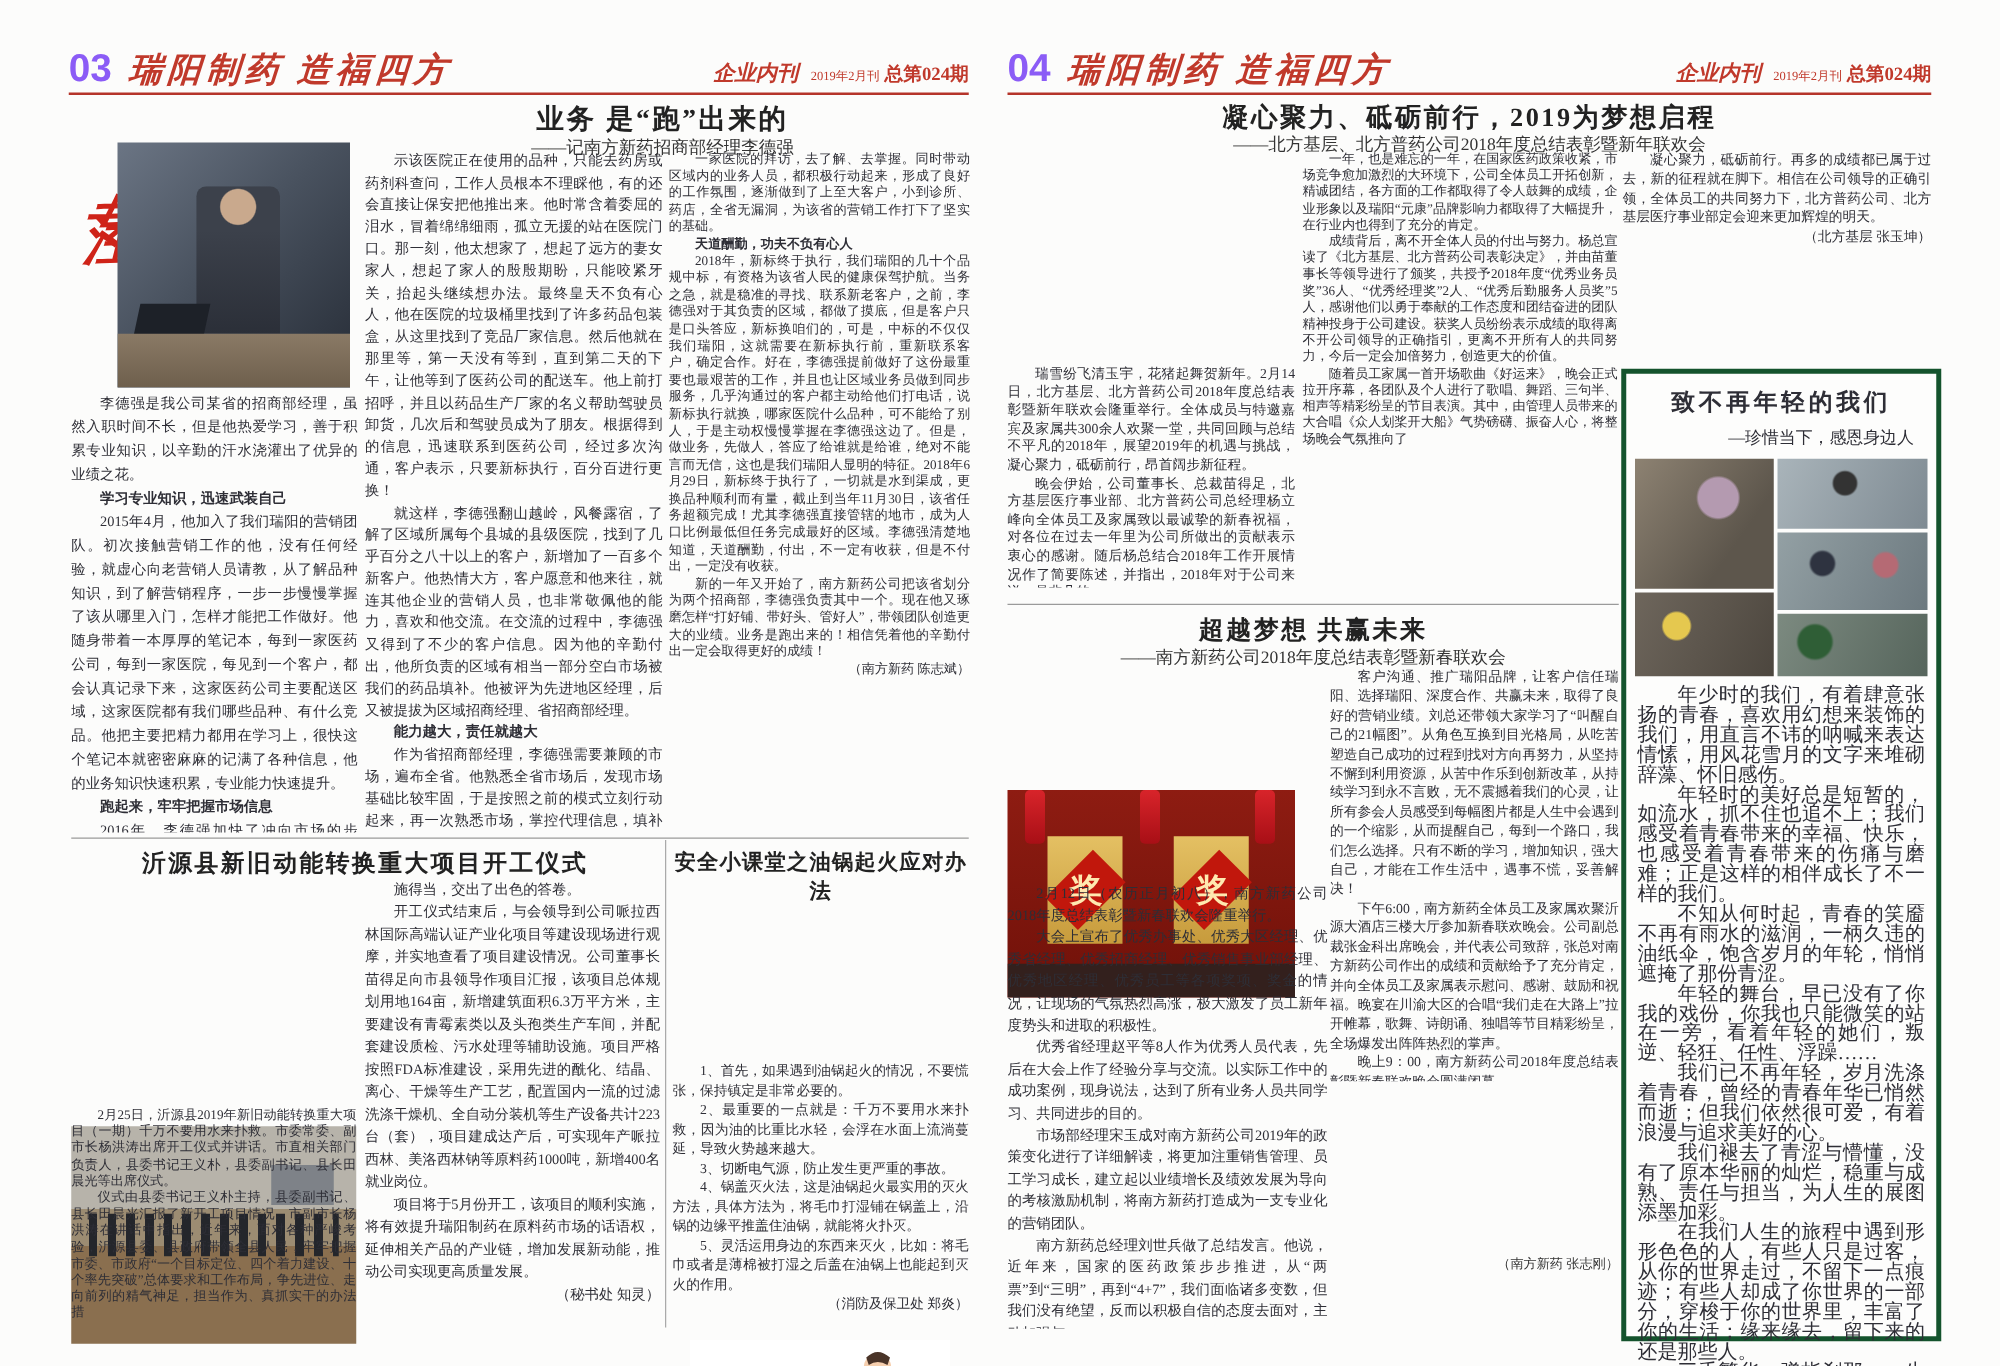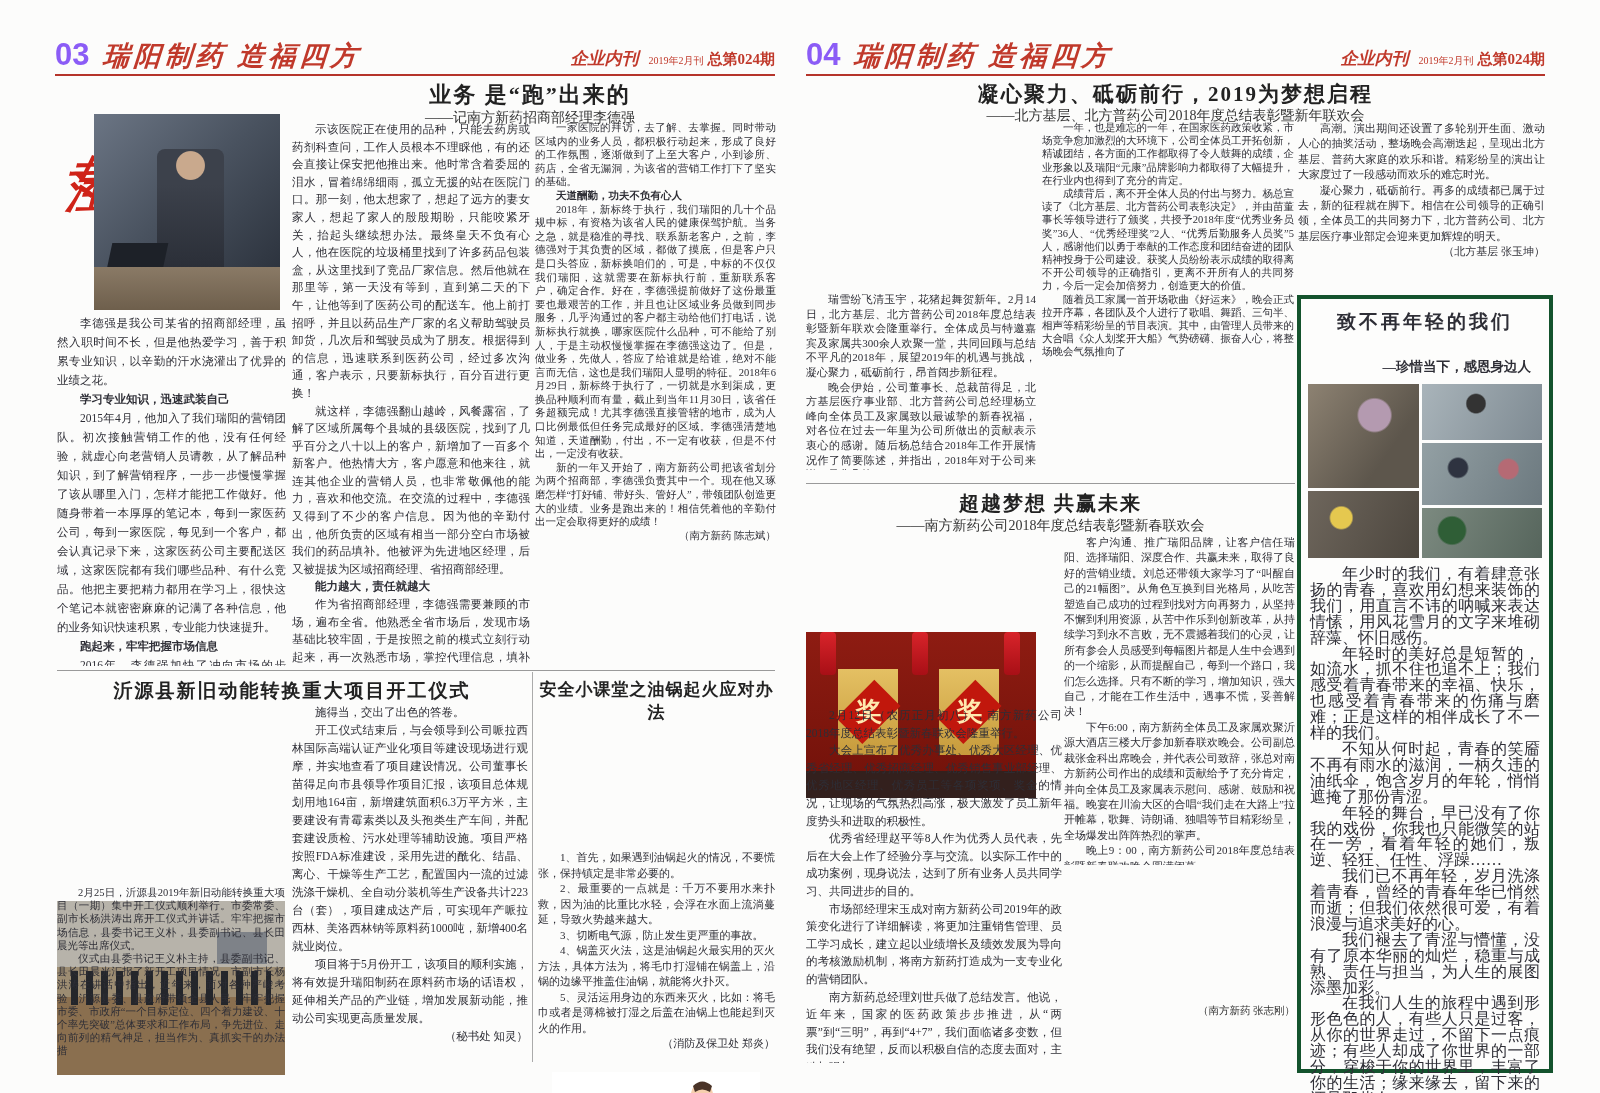--- a/index.html
+++ b/index.html
@@ -58,21 +58,21 @@
   .ph-stage .floor{position:absolute;bottom:0;width:100%;height:16%;background:#33201d;}
   .tile{background:#888;position:relative;}
   .tile.t1{background:radial-gradient(circle at 60% 30%,#b49ab0 0 16%,transparent 18%),linear-gradient(125deg,#8d8272 0%,#5d564c 70%);}
   .tile.t2{background:radial-gradient(circle at 30% 40%,#e5c84f 0 12%,transparent 14%),linear-gradient(115deg,#6e665c,#4c463e);}
   .tile.t3{background:radial-gradient(circle at 45% 35%,#333 0 12%,transparent 14%),linear-gradient(115deg,#a9b4ba,#7e8a92);}
   .tile.t4{background:radial-gradient(circle at 30% 40%,#2e3340 0 10%,transparent 12%),radial-gradient(circle at 72% 42%,#b56a74 0 10%,transparent 12%),linear-gradient(115deg,#93a0a4,#6c797f);}
   .tile.t5{background:radial-gradient(circle at 25% 45%,#2f5e36 0 14%,transparent 16%),linear-gradient(115deg,#7c8a80,#56655c);}
   
   .ybox{border:4px solid #14532d;background:#fdfdfc;}
   .ybox .yt{font-size:19px;font-weight:bold;text-align:center;letter-spacing:3px;margin-top:10px;}
-  .ybox .ys{font-size:13.5px;font-weight:bold;text-align:right;padding-right:18px;margin-top:23px;}
+  .ybox .ys{font-size:13.5px;font-weight:normal;text-align:right;padding-right:18px;margin-top:6px;}
   .collage{display:flex;gap:3px;padding:8px 7px 4px 7px;height:186px;box-sizing:border-box;}
   .collage .cl{display:flex;flex-direction:column;gap:3px;width:48%;}
   .collage .cr{display:flex;flex-direction:column;gap:3px;width:52%;}
   
   .cartoon{background:#fff;}
 </style>
 </head>
 <body>
 
 <div class="sheet">
@@ -121,21 +121,21 @@
   <div class="abs rule" style="left:57px;top:670px;width:718px;"></div>
 
   <div class="abs t-mid" style="left:57px;top:678px;width:470px;">沂源县新旧动能转换重大项目开工仪式</div>
 
   <div class="abs photo ph-site" style="left:57px;top:705px;width:228px;height:174px;">
     <div class="mach"></div>
     <div class="crowd"></div>
   </div>
 
   <div class="abs col fs10b" style="left:57px;top:886px;width:228px;height:176px;">
-      <p>2月25日，沂源县2019年新旧动能转换重大项目（一期）集中开工仪式顺利举行。市委常委、副市长杨洪涛出席开工仪式并讲话。牢牢把握市场信息，县委书记王义朴，县委副书记、县长田晨光等出席仪式。</p>
+      <p>2月25日，沂源县2019年新旧动能转换重大项目（一期）千万不要用水来扑救。市委常委、副市长杨洪涛出席开工仪式并讲话。市直相关部门负责人，县委书记王义朴，县委副书记、县长田晨光等出席仪式。</p>
       <p>仪式由县委书记王义朴主持，县委副书记、县长田晨光汇报了新开工项目情况。市副市长杨洪涛在讲话中指出，近年来，面对各种严峻考验，沂源县委、县政府带领全县人民，牢牢把握市委、市政府“一个目标定位、四个着力建设、十个率先突破”总体要求和工作布局，争先进位、走向前列的精气神足，担当作为、真抓实干的办法措</p>
     </div>
   <div class="abs col lh18" style="left:292px;top:703px;width:236px;height:360px;">
       <p>施得当，交出了出色的答卷。</p>
       <p>开工仪式结束后，与会领导到公司哌拉西林国际高端认证产业化项目等建设现场进行观摩，并实地查看了项目建设情况。公司董事长苗得足向市县领导作项目汇报，该项目总体规划用地164亩，新增建筑面积6.3万平方米，主要建设有青霉素类以及头孢类生产车间，并配套建设质检、污水处理等辅助设施。项目严格按照FDA标准建设，采用先进的酰化、结晶、离心、干燥等生产工艺，配置国内一流的过滤洗涤干燥机、全自动分装机等生产设备共计223台（套），项目建成达产后，可实现年产哌拉西林、美洛西林钠等原料药1000吨，新增400名就业岗位。</p>
       <p>项目将于5月份开工，该项目的顺利实施，将有效提升瑞阳制药在原料药市场的话语权，延伸相关产品的产业链，增加发展新动能，推动公司实现更高质量发展。</p>
       <p class="byline">（秘书处 知灵）</p>
     </div>
 
   <div class="abs vrule" style="left:532px;top:672px;height:390px;"></div>
@@ -198,21 +198,20 @@
   <div class="abs col fs11c" style="left:806px;top:292px;width:230px;height:178px;">
       <p>瑞雪纷飞清玉宇，花猪起舞贺新年。2月14日，北方基层、北方普药公司2018年度总结表彰暨新年联欢会隆重举行。全体成员与特邀嘉宾及家属共300余人欢聚一堂，共同回顾与总结不平凡的2018年，展望2019年的机遇与挑战，凝心聚力，砥砺前行，昂首阔步新征程。</p>
       <p>晚会伊始，公司董事长、总裁苗得足，北方基层医疗事业部、北方普药公司总经理杨立峰向全体员工及家属致以最诚挚的新春祝福，对各位在过去一年里为公司所做出的贡献表示衷心的感谢。随后杨总结合2018年工作开展情况作了简要陈述，并指出，2018年对于公司来说，是非凡的</p>
     </div>
   <div class="abs col fs10b" style="left:1042px;top:121px;width:252px;height:358px;">
       <p>一年，也是难忘的一年，在国家医药政策收紧，市场竞争愈加激烈的大环境下，公司全体员工开拓创新，精诚团结，各方面的工作都取得了令人鼓舞的成绩，企业形象以及瑞阳“元康”品牌影响力都取得了大幅提升，在行业内也得到了充分的肯定。</p>
       <p>成绩背后，离不开全体人员的付出与努力。杨总宣读了《北方基层、北方普药公司表彰决定》，并由苗董事长等领导进行了颁奖，共授予2018年度“优秀业务员奖”36人、“优秀经理奖”2人、“优秀后勤服务人员奖”5人，感谢他们以勇于奉献的工作态度和团结奋进的团队精神投身于公司建设。获奖人员纷纷表示成绩的取得离不开公司领导的正确指引，更离不开所有人的共同努力，今后一定会加倍努力，创造更大的价值。</p>
       <p>随着员工家属一首开场歌曲《好运来》，晚会正式拉开序幕，各团队及个人进行了歌唱、舞蹈、三句半、相声等精彩纷呈的节目表演。其中，由管理人员带来的大合唱《众人划桨开大船》气势磅礴、振奋人心，将整场晚会气氛推向了</p>
     </div>
   <div class="abs col fs11d" style="left:1298px;top:121px;width:247px;height:170px;">
-      <p>高潮。演出期间还设置了多轮别开生面、激动人心的抽奖活动，整场晚会高潮迭起，呈现出北方基层、普药大家庭的欢乐和谐。精彩纷呈的演出让大家度过了一段感动而欢乐的难忘时光。</p>
       <p>凝心聚力，砥砺前行。再多的成绩都已属于过去，新的征程就在脚下。相信在公司领导的正确引领，全体员工的共同努力下，北方普药公司、北方基层医疗事业部定会迎来更加辉煌的明天。</p>
       <p class="byline">（北方基层 张玉坤）</p>
     </div>
 
   <div class="abs ybox" style="left:1297px;top:295px;width:248px;height:770px;">
     <div class="yt">致不再年轻的我们</div>
     <div class="ys">—珍惜当下，感恩身边人</div>
     <div class="collage">
       <div class="cl">
         <div class="tile t1" style="height:104px;"></div>

